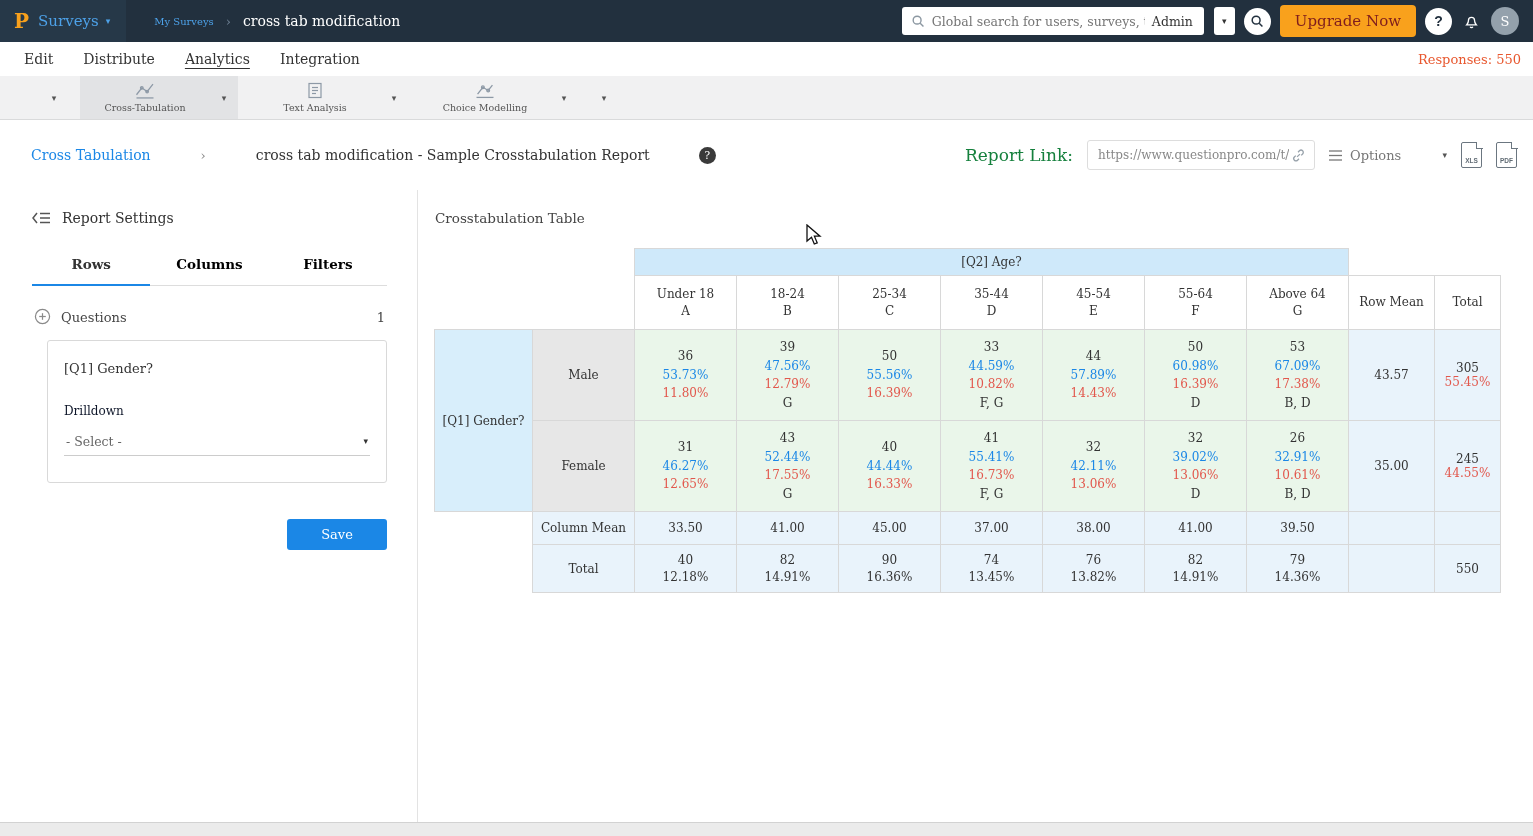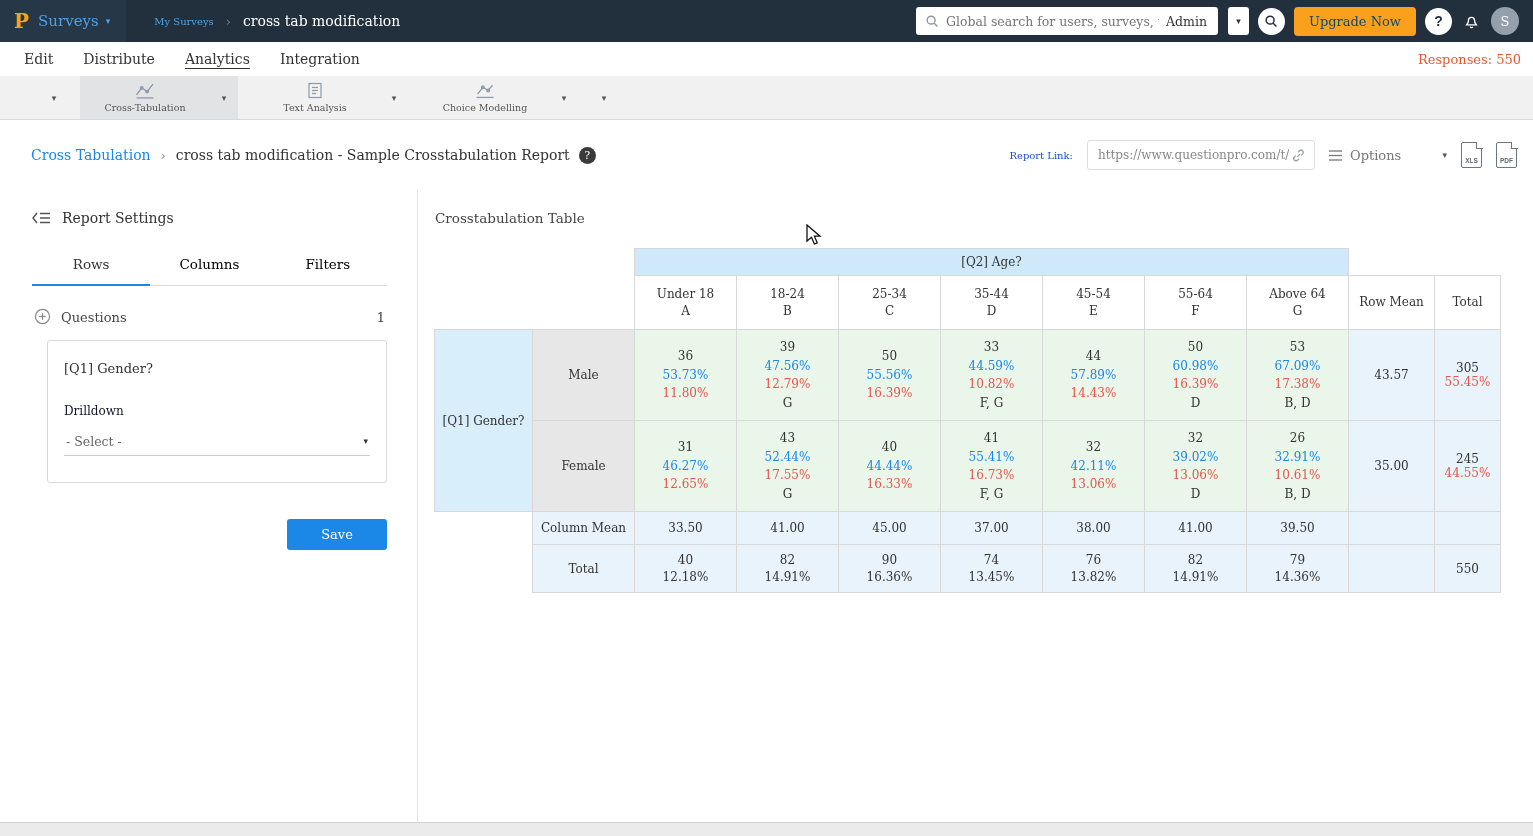--- a/index.html
+++ b/index.html
@@ -17,61 +17,61 @@
   .tb-crumbs{display:flex;align-items:center;margin-left:28px;gap:12px;}
   .tb-link{color:#4da1e8;font-size:10px;text-decoration:none;cursor:pointer;}
   .tb-sep{color:#6f8295;font-size:13px;}
   .tb-current{color:#fff;font-size:14px;}
   .topbar-right{margin-left:auto;display:flex;align-items:center;gap:9px;}
   .search-wrap{display:flex;align-items:center;background:#fff;border-radius:3px;height:28px;padding:0 9px;width:302px;}
   .search-wrap input{border:none;outline:none;flex:1;font-size:12.5px;color:#444;background:transparent;font-family:inherit;padding:0 7px;min-width:0;}
   .admin-label{font-size:12.5px;color:#333;padding-right:2px;white-space:nowrap;}
   .admin-caret{background:#fff;border:none;border-radius:3px;height:28px;width:21px;margin-left:1px;display:flex;align-items:center;justify-content:center;color:#333;font-size:9px;cursor:pointer;}
   .circle-btn{width:27px;height:27px;border-radius:50%;background:#fff;display:flex;align-items:center;justify-content:center;border:none;cursor:pointer;padding:0;}
-  .upgrade-btn{background:var(--orange);border:none;color:#0c4a6e;font-size:13px;padding:7px 15px;border-radius:4px;font-family:inherit;cursor:pointer;white-space:nowrap;}
+  .upgrade-btn{background:var(--orange);border:none;color:#7f1d1d;font-size:15px;padding:7px 15px;border-radius:4px;font-family:inherit;cursor:pointer;white-space:nowrap;}
   .help-q{color:#22303e;font-size:14px;font-weight:bold;}
   .bell-btn{background:transparent;border:none;cursor:pointer;padding:2px;}
   .avatar{width:28px;height:28px;border-radius:50%;background:#94a1ac;color:#fff;font-size:13px;display:flex;align-items:center;justify-content:center;}
 
   
   .navrow{display:flex;align-items:center;height:34px;background:#fff;padding:0 12px 0 24px;gap:30px;}
   .nav-tab{font-size:14px;color:#333;cursor:pointer;}
   .nav-tab.active{text-decoration:underline;text-underline-offset:4px;}
   .responses{margin-left:auto;color:var(--responses);font-size:13px;}
 
   
   .toolbar{display:flex;align-items:stretch;height:44px;background:#f1f1f2;border-bottom:1px solid #d9dadb;padding-left:40px;}
   .tool-group{display:flex;margin-right:12px;}
   .tool-main{width:130px;display:flex;flex-direction:column;align-items:center;justify-content:center;gap:3px;cursor:pointer;}
   .tool-caret{width:28px;display:flex;align-items:center;justify-content:center;color:#555;font-size:9px;cursor:pointer;}
   .tool-group.active .tool-main,.tool-group.active .tool-caret{background:#e2e3e5;}
   .tool-label{font-size:9.5px;color:#555;white-space:nowrap;}
 
   
-  .report-header{display:flex;align-items:center;height:70px;padding:0 16px 0 31px;}
+  .report-header{display:flex;align-items:center;height:70px;padding:0 16px 0 31px;gap:40px;}
   .rh-link{color:var(--accent);font-size:14px;text-decoration:none;cursor:pointer;white-space:nowrap;}
   .rh-sep{color:#888;margin:0 10px;font-size:13px;}
   .rh-title{color:#333;font-size:14px;white-space:nowrap;}
   .rh-help{width:17px;height:17px;border-radius:50%;background:#3a3a3a;color:#fff;font-size:11px;display:inline-flex;align-items:center;justify-content:center;margin-left:9px;cursor:pointer;flex:none;}
   .rh-right{margin-left:auto;display:flex;align-items:center;gap:14px;}
-  .rl-label{color:#1d4ed8;font-size:10px;white-space:nowrap;text-align:center;}
+  .rl-label{color:#15803d;font-size:17px;white-space:nowrap;text-align:center;}
   .rl-input{width:228px;height:30px;border:1px solid #ddd;border-radius:3px;display:flex;align-items:center;padding:0 8px;background:#fff;}
   .rl-input input{border:none;outline:none;flex:1;font-size:12px;color:#888;font-family:inherit;min-width:0;background:transparent;}
   .options-btn{display:flex;align-items:center;gap:8px;color:#777;font-size:13px;width:118px;cursor:pointer;}
   .options-btn .caret{margin-left:auto;color:#555;}
   .doc-icon{width:21px;height:26px;border:1.5px solid #6b7680;border-radius:2px;position:relative;display:flex;align-items:flex-end;justify-content:center;cursor:pointer;background:#fff;}
   .doc-icon span{font-size:6.5px;font-weight:bold;color:#5f6a73;margin-bottom:3px;font-family:"Liberation Sans",sans-serif;}
   .doc-icon .fold{position:absolute;top:-1.5px;right:-1.5px;width:7px;height:7px;background:#fff;border-left:1.5px solid #6b7680;border-bottom:1.5px solid #6b7680;}
 
   
   .body-split{display:flex;height:632px;}
   .settings-panel{width:418px;border-right:1px solid #e3e3e3;padding:20px 30px 0 32px;flex:none;}
   .panel-head{display:flex;align-items:center;gap:11px;margin-bottom:20px;}
   .panel-title{font-size:14px;color:#333;}
-  .panel-tabs{display:flex;border-bottom:1px solid #ddd;margin-bottom:22px;}
+  .panel-tabs{display:flex;border-bottom:1px solid #ddd;margin-bottom:22px;font-weight:bold;}
   .panel-tab{flex:1;text-align:center;padding:10px 0 12px;font-size:13.5px;color:#000000;cursor:pointer;}
   .panel-tab.active{color:#333;border-bottom:2px solid var(--accent);margin-bottom:-1px;}
   .questions-row{display:flex;align-items:flex-end;gap:10px;margin:0 2px 15px 2px;}
   .questions-label{font-size:13px;color:#444;}
   .q-count{margin-left:auto;font-size:13px;color:#444;}
   .question-box{border:1px solid #d9d9d9;border-radius:3px;padding:20px 16px 26px;margin-left:15px;}
   .q-title{font-size:13px;color:#333;margin-bottom:28px;}
   .q-drill{font-size:12px;color:#0f172a;margin-bottom:10px;}
   .q-select{display:flex;align-items:center;justify-content:space-between;border-bottom:1px solid #ccc;padding:6px 2px;color:#666;font-size:12.5px;cursor:pointer;}
   .q-select .caret{color:#333;}

